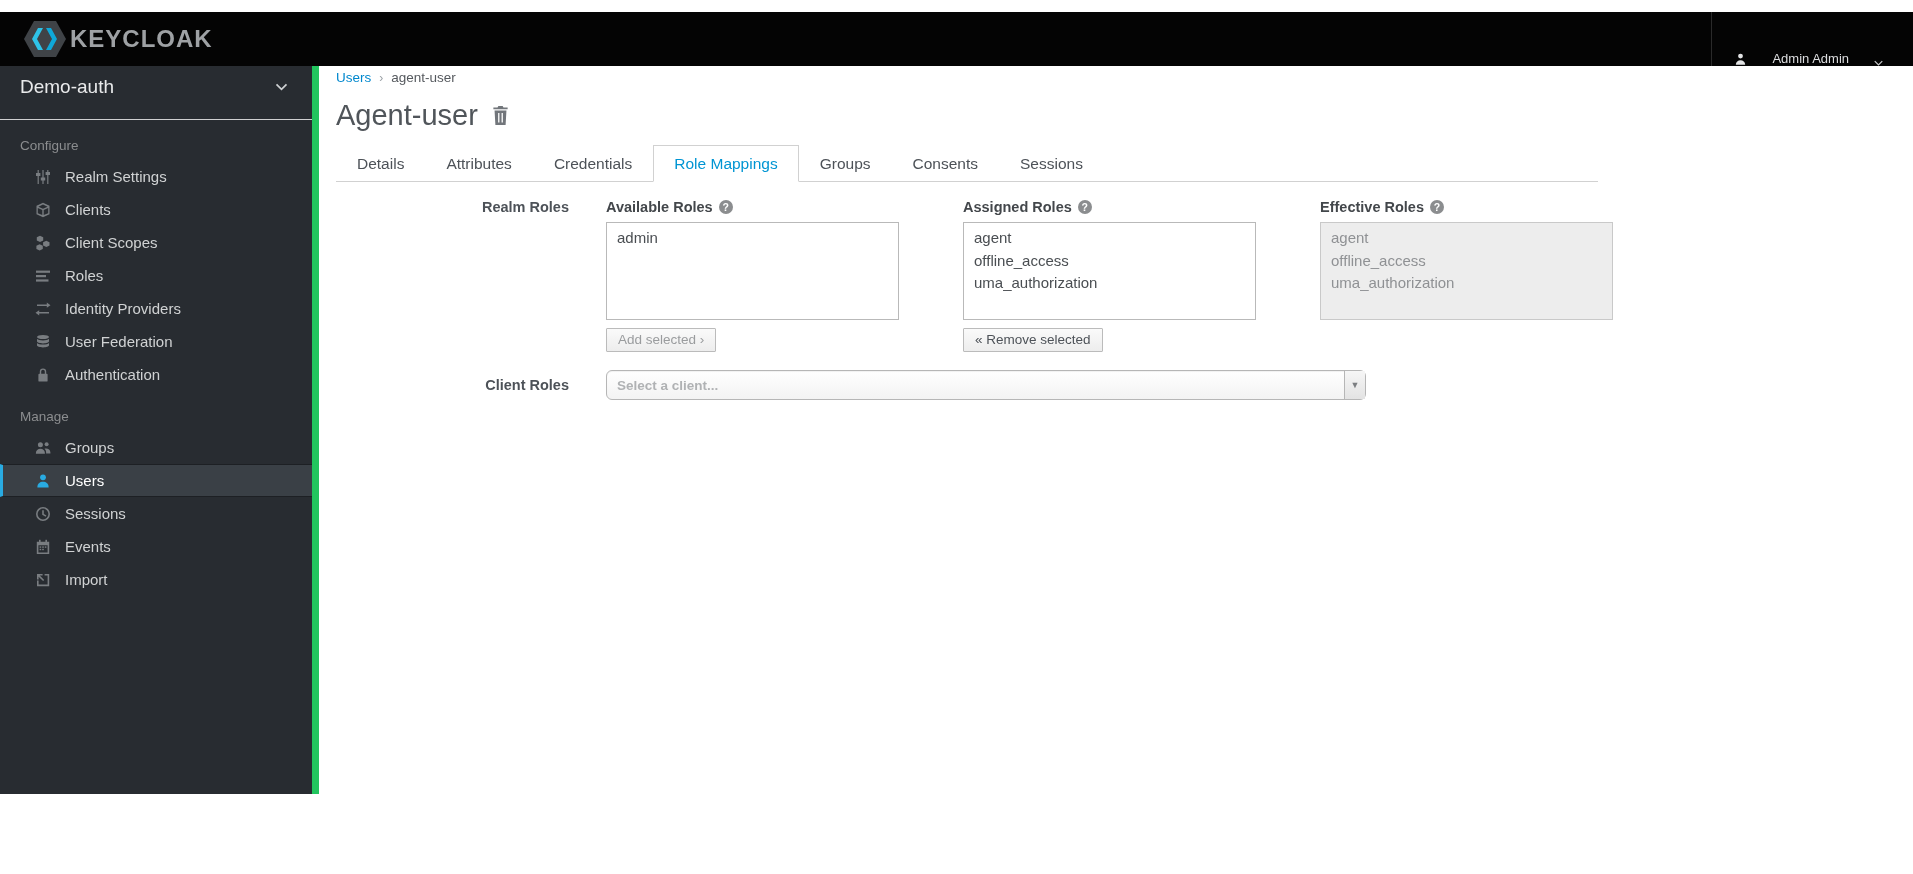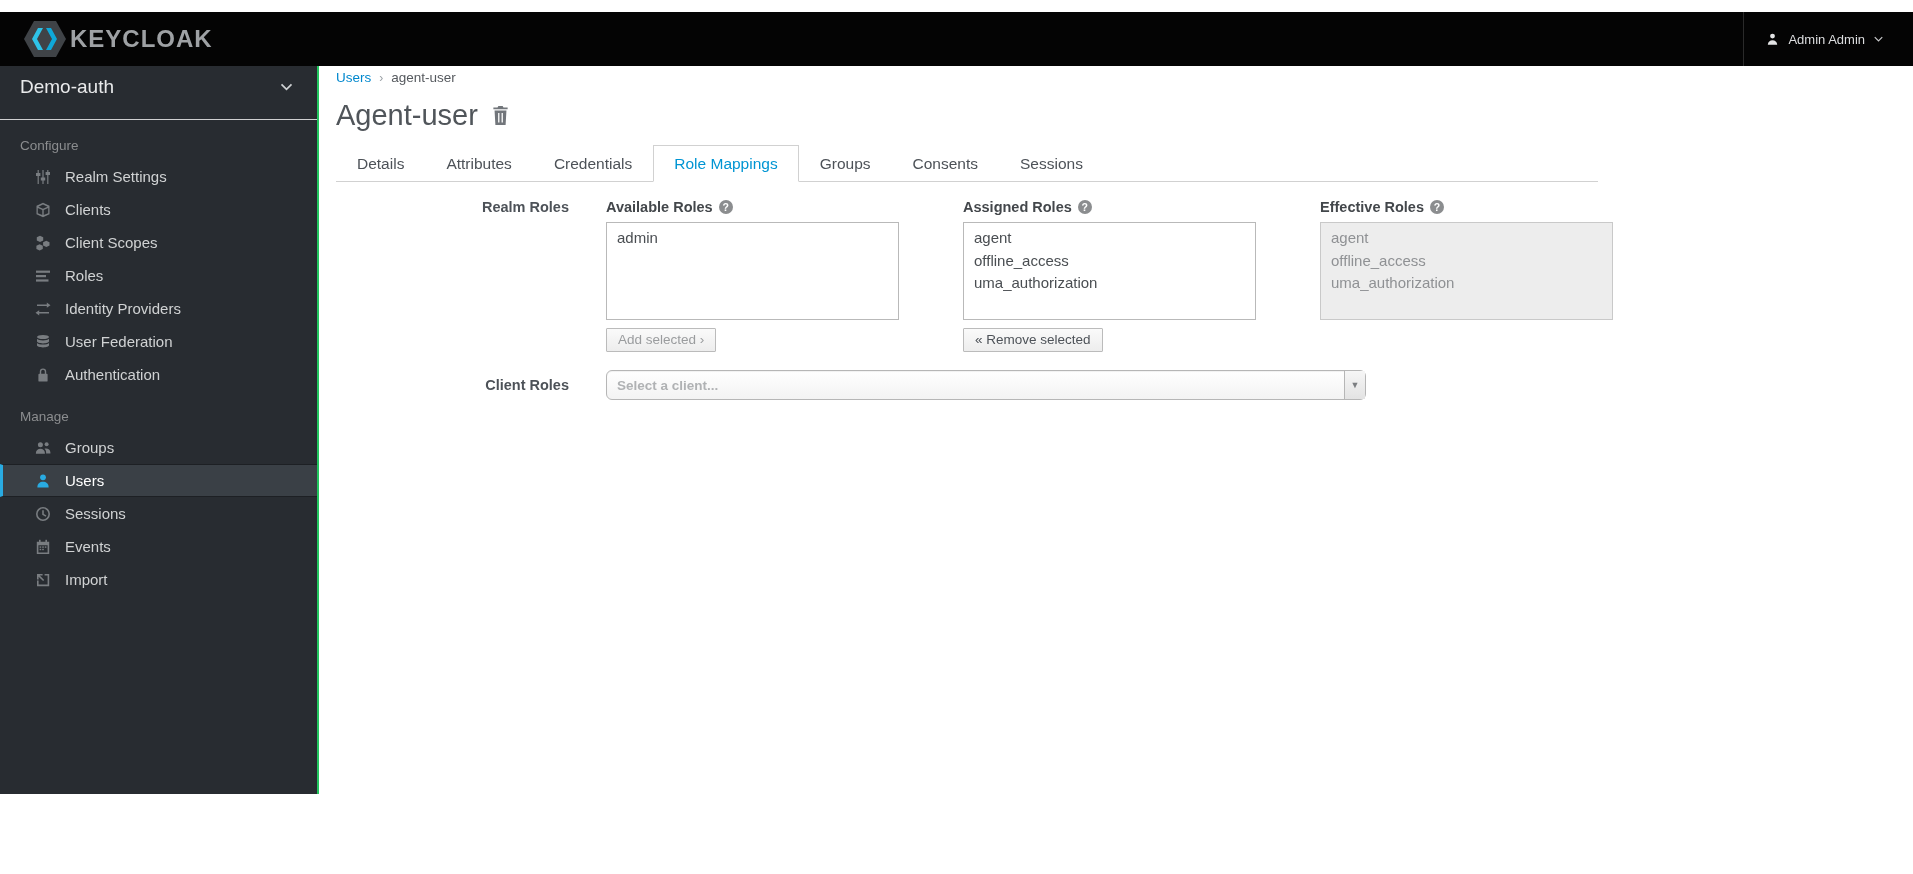--- a/index.html
+++ b/index.html
@@ -3,25 +3,25 @@
 <meta charset="utf-8">
 <style>
   * { margin:0; padding:0; box-sizing:border-box; }
   html,body { width:1913px; height:874px; background:#fff; font-family:"Liberation Sans", sans-serif; overflow:hidden; }
 
   
   .topbar { position:absolute; top:12px; left:0; width:1913px; height:54px; background:#040404; display:flex; align-items:center; justify-content:space-between; z-index:30; }
   .brand { display:flex; align-items:center; padding-left:24px; cursor:pointer; }
   .brand-hex { margin-right:4px; }
   .brand-text { font-size:24px; font-weight:bold; color:#9ea1a4; letter-spacing:1px; }
-  .user-menu { height:54px; display:flex; align-items:center; gap:9px; padding:0 30px 0 22px; border-left:1px solid #2a2a2a; cursor:pointer; }
+  .user-menu { height:54px; display:flex; align-items:flex-end; gap:25px; padding:0 30px 0 22px; border-left:1px solid #2a2a2a; cursor:pointer; }
   .user-menu .uname { color:#dcdddf; font-size:13px; }
 
   
-  .sidebar { position:absolute; top:54px; left:0; width:319px; height:740px; background:#282c31; border-right:2px solid #22c55e; }
+  .sidebar { position:absolute; top:54px; left:0; width:319px; height:740px; background:#282c31; border-right:7px solid #22c55e; }
   .realm-header { height:66px; display:flex; align-items:center; justify-content:space-between; padding:0 24px 0 20px; border-bottom:1px solid #cfd0d1; cursor:pointer; }
   .realm-name { color:#e9eaeb; font-size:19px; }
   .nav-section-label { margin:18px 0 7px 20px; font-size:13.5px; color:#8b8d8f; }
   .nav-item { height:33px; display:flex; align-items:center; padding-left:31px; border-left:3px solid transparent; color:#d0d2d3; font-size:15px; cursor:pointer; }
   .nav-item .nicon { width:17px; height:17px; margin-right:14px; color:#797d81; display:flex; align-items:center; justify-content:center; flex:0 0 17px; }
   .nav-item.active { background:#3a4046; border-left-color:#29abe2; border-top:1px solid #1d2024; border-bottom:1px solid #1d2024; color:#fff; }
   .nav-item.active .nicon { color:#29abe2; }
   .nicon svg { width:16px; height:16px; display:block; }
 
   

